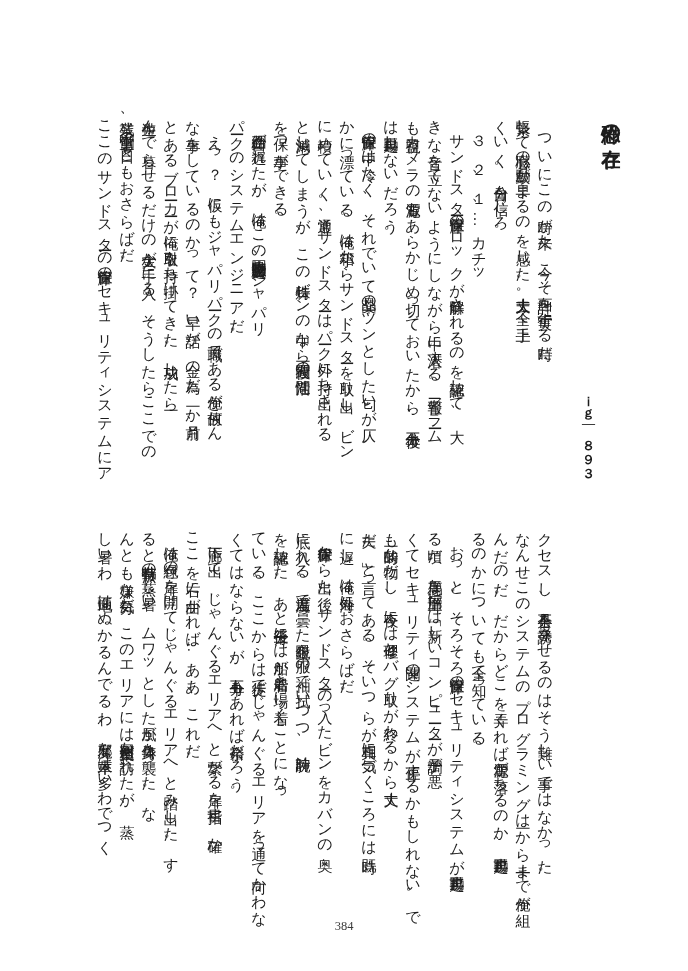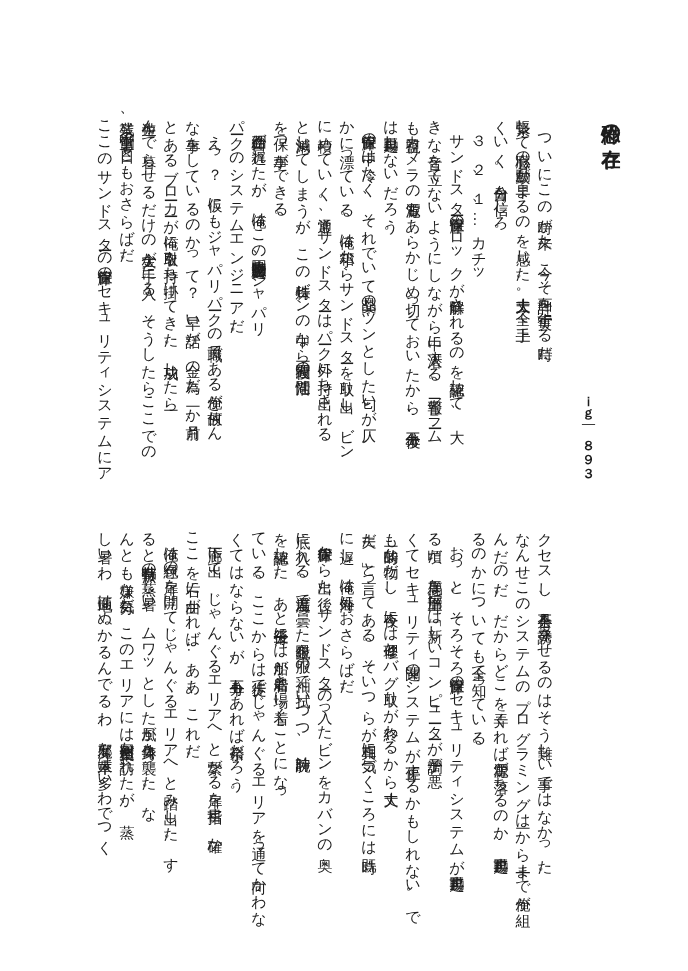--- a/index.html
+++ b/index.html
@@ -115,13 +115,14 @@
       <div class="col">ている。ここからは徒歩でじゃんぐるエリアを通って向かわな</div>
       <div class="col">くてはならないが、十五分もあれば余裕だろう。</div>
       <div class="col">　廊下に出て、じゃんぐるエリアへと繋がる扉を目指す。確か</div>
       <div class="col">ここを右に曲がれば…ああ、これだ。</div>
       <div class="col">　俺は緑色の扉を開けてじゃんぐるエリアへと踏み出した。す</div>
       <div class="col">ると熱帯特有の蒸し暑い、ムワッとした風が身体を襲った。な</div>
       <div class="col">んとも嫌な気分だ。このエリアには業務上何回か訪れたが、蒸</div>
       <div class="col">し暑いわ、地面はぬかるんでるわ、邪魔な草木は多いわでつく</div>
     </div>
 
+  <div class="pagenum">384</div>
 </div>
 
 </body></html>

